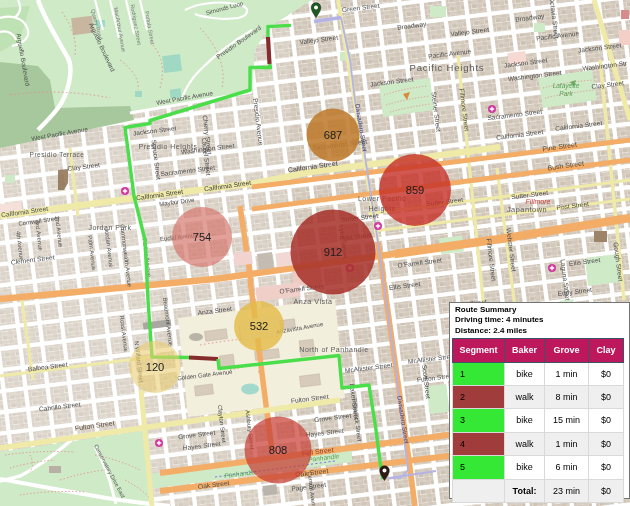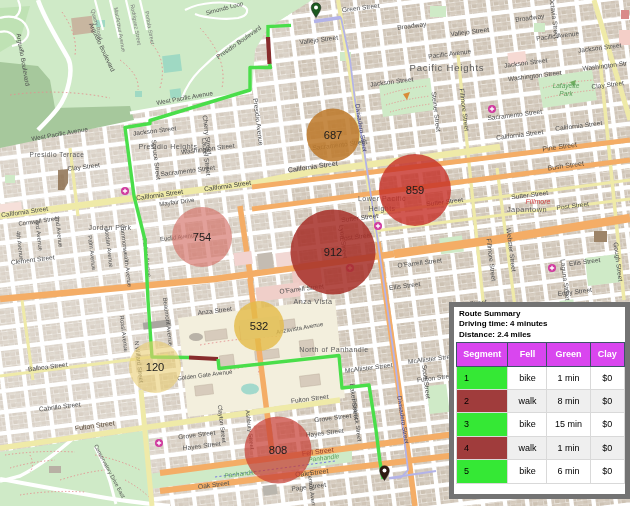--- a/index.html
+++ b/index.html
@@ -1,18 +1,18 @@
 <!DOCTYPE html>
 <html><head><meta charset="utf-8"><style>
 html,body{margin:0;padding:0;}
 body{width:630px;height:506px;overflow:hidden;font-family:"Liberation Sans",sans-serif;position:relative;background:#f2efe9;}
 svg text{font-family:"Liberation Sans",sans-serif;}
-.panel{position:absolute;left:449px;top:302px;width:181px;height:197px;background:#ffffff;border:5px solid #737373;box-sizing:border-box;padding:2px 0 0 2px;font-size:8px;font-weight:bold;color:#000;line-height:10.4px;}
+.panel{position:absolute;left:449px;top:302px;width:181px;height:197px;background:#ffffff;border:1px solid #737373;box-sizing:border-box;padding:2px 0 0 2px;font-size:8px;font-weight:bold;color:#000;line-height:10.4px;}
 .panel table{border-collapse:collapse;margin-top:2px;table-layout:fixed;font-weight:normal;}
-.panel th{background:#d946ef;color:#fff;font-weight:bold;font-size:8px;border-color:#3c5268 !important;}
+.panel th{background:#be185d;color:#fff;font-weight:bold;font-size:8px;border-color:#3c5268 !important;}
 .panel td,.panel th{border:1px solid #d9d9d9;height:22.4px;text-align:center;padding:0;font-size:9px;}
 .panel td.seg{text-align:left;padding-left:7px;}
 .c1{width:52px}.c2{width:40px}.c3{width:44px}.c4{width:35px}
 </style></head>
 <body>
 <svg width="630" height="506" viewBox="0 0 630 506">
 <defs>
 <pattern id="bld" width="11" height="8.5" patternUnits="userSpaceOnUse">
   <rect width="11" height="8.5" fill="#eee9e1"></rect>
   <rect x="0.4" y="0.5" width="4.6" height="3.1" fill="#d4cabd" stroke="#bfb3a4" stroke-width="0.3"></rect>
@@ -275,22 +275,22 @@
 <table>
 <colgroup>
         <col class="c1">
         <col class="c2">
         <col class="c3">
         <col class="c4">
       </colgroup>
 <tbody>
         <tr>
           <th>Segment</th>
-          <th>Fell</th>
-          <th>Green</th>
+          <th>Baker</th>
+          <th>Grove</th>
           <th>Clay</th>
         </tr>
 <tr style="background:#ffffff">
           <td class="seg" style="background:#35e835">1</td>
           <td>bike</td>
           <td>1 min</td>
           <td>$0</td>
         </tr>
 <tr style="background:#efefef">
           <td class="seg" style="background:#a03c3c">2</td>
@@ -309,14 +309,20 @@
           <td>walk</td>
           <td>1 min</td>
           <td>$0</td>
         </tr>
 <tr style="background:#ffffff">
           <td class="seg" style="background:#35e835">5</td>
           <td>bike</td>
           <td>6 min</td>
           <td>$0</td>
         </tr>
+<tr style="background:#efefef">
+          <td class="seg"></td>
+          <td><b>Total:</b></td>
+          <td>23 min</td>
+          <td>$0</td>
+        </tr>
 </tbody>
     </table>
 </div>
 </body></html>

